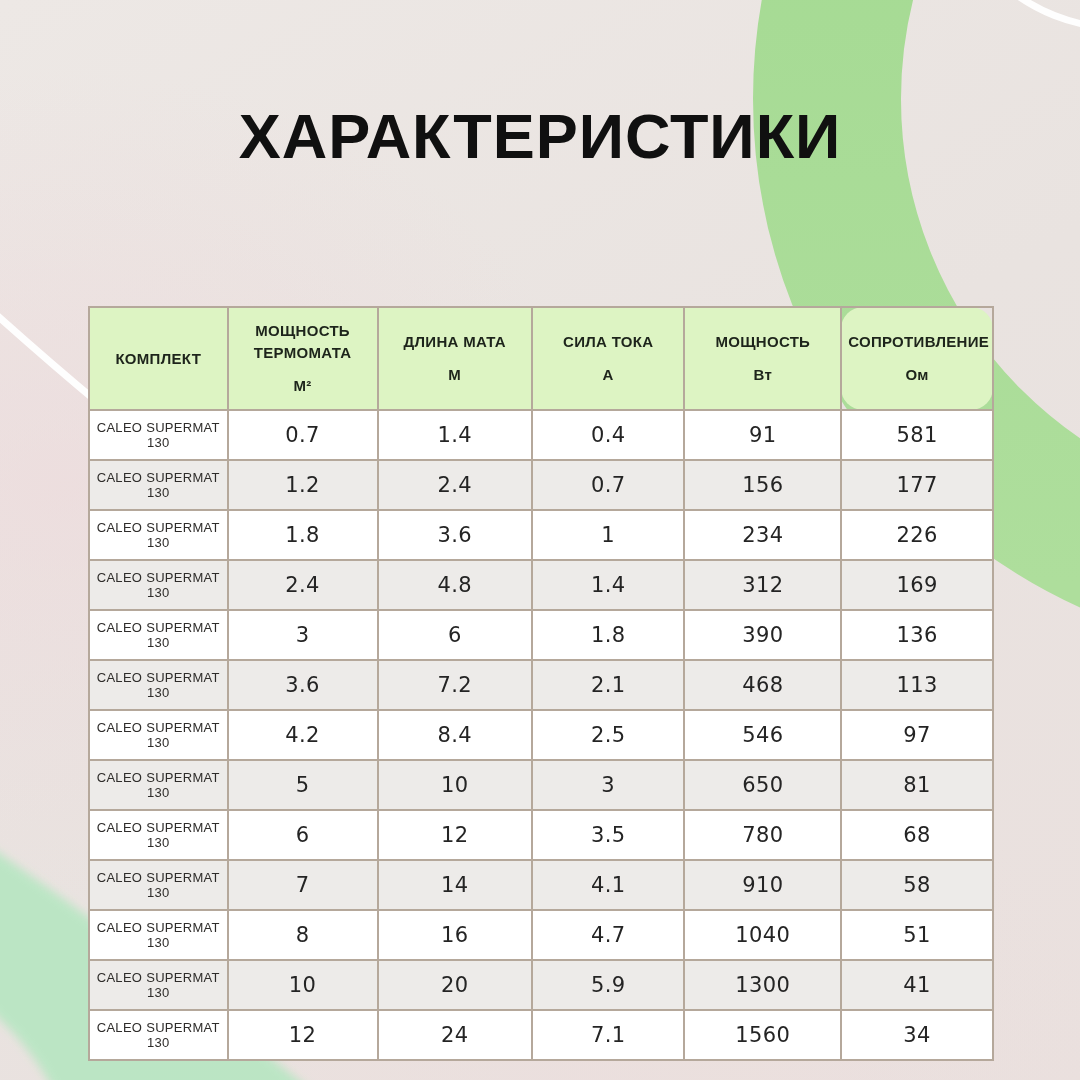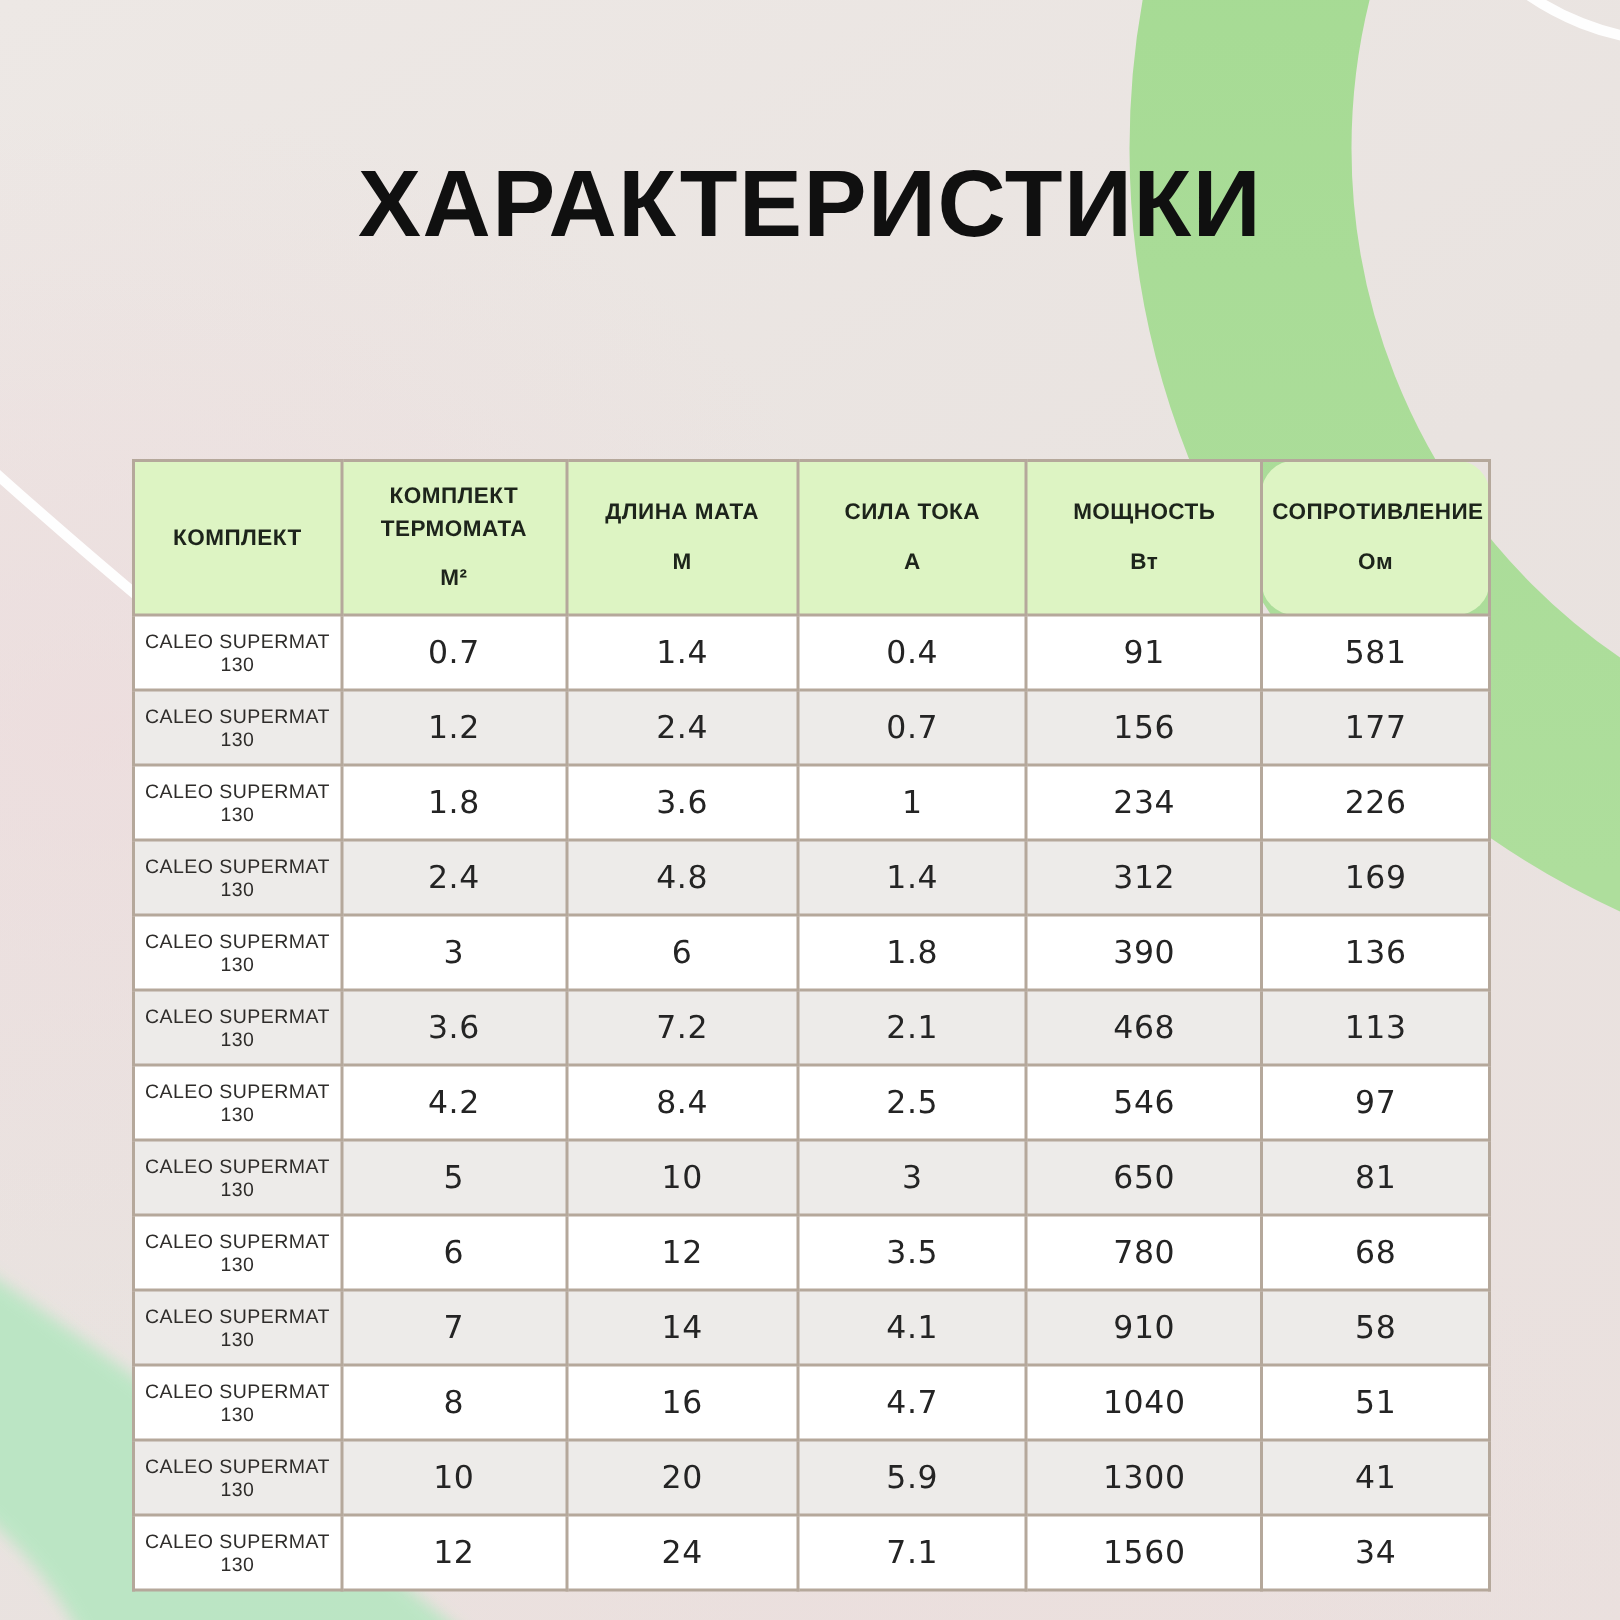--- a/index.html
+++ b/index.html
@@ -70,21 +70,21 @@
     <div>ХАРАКТЕРИСТИКИ</div>
   </div>
 
   <table class="spec-table">
     <thead>
       <tr>
           <th>
             <div class="col-label">КОМПЛЕКТ</div>
           </th>
           <th>
-            <div class="col-label">КОМПЛЕКТ ТЕРМОМАТА</div>
+            <div class="col-label">МОЩНОСТЬ ТЕРМОМАТА</div>
             <div class="col-unit">М²</div>
           </th>
           <th>
             <div class="col-label">ДЛИНА МАТА</div>
             <div class="col-unit">М</div>
           </th>
           <th>
             <div class="col-label">СИЛА ТОКА</div>
             <div class="col-unit">А</div>
           </th>

